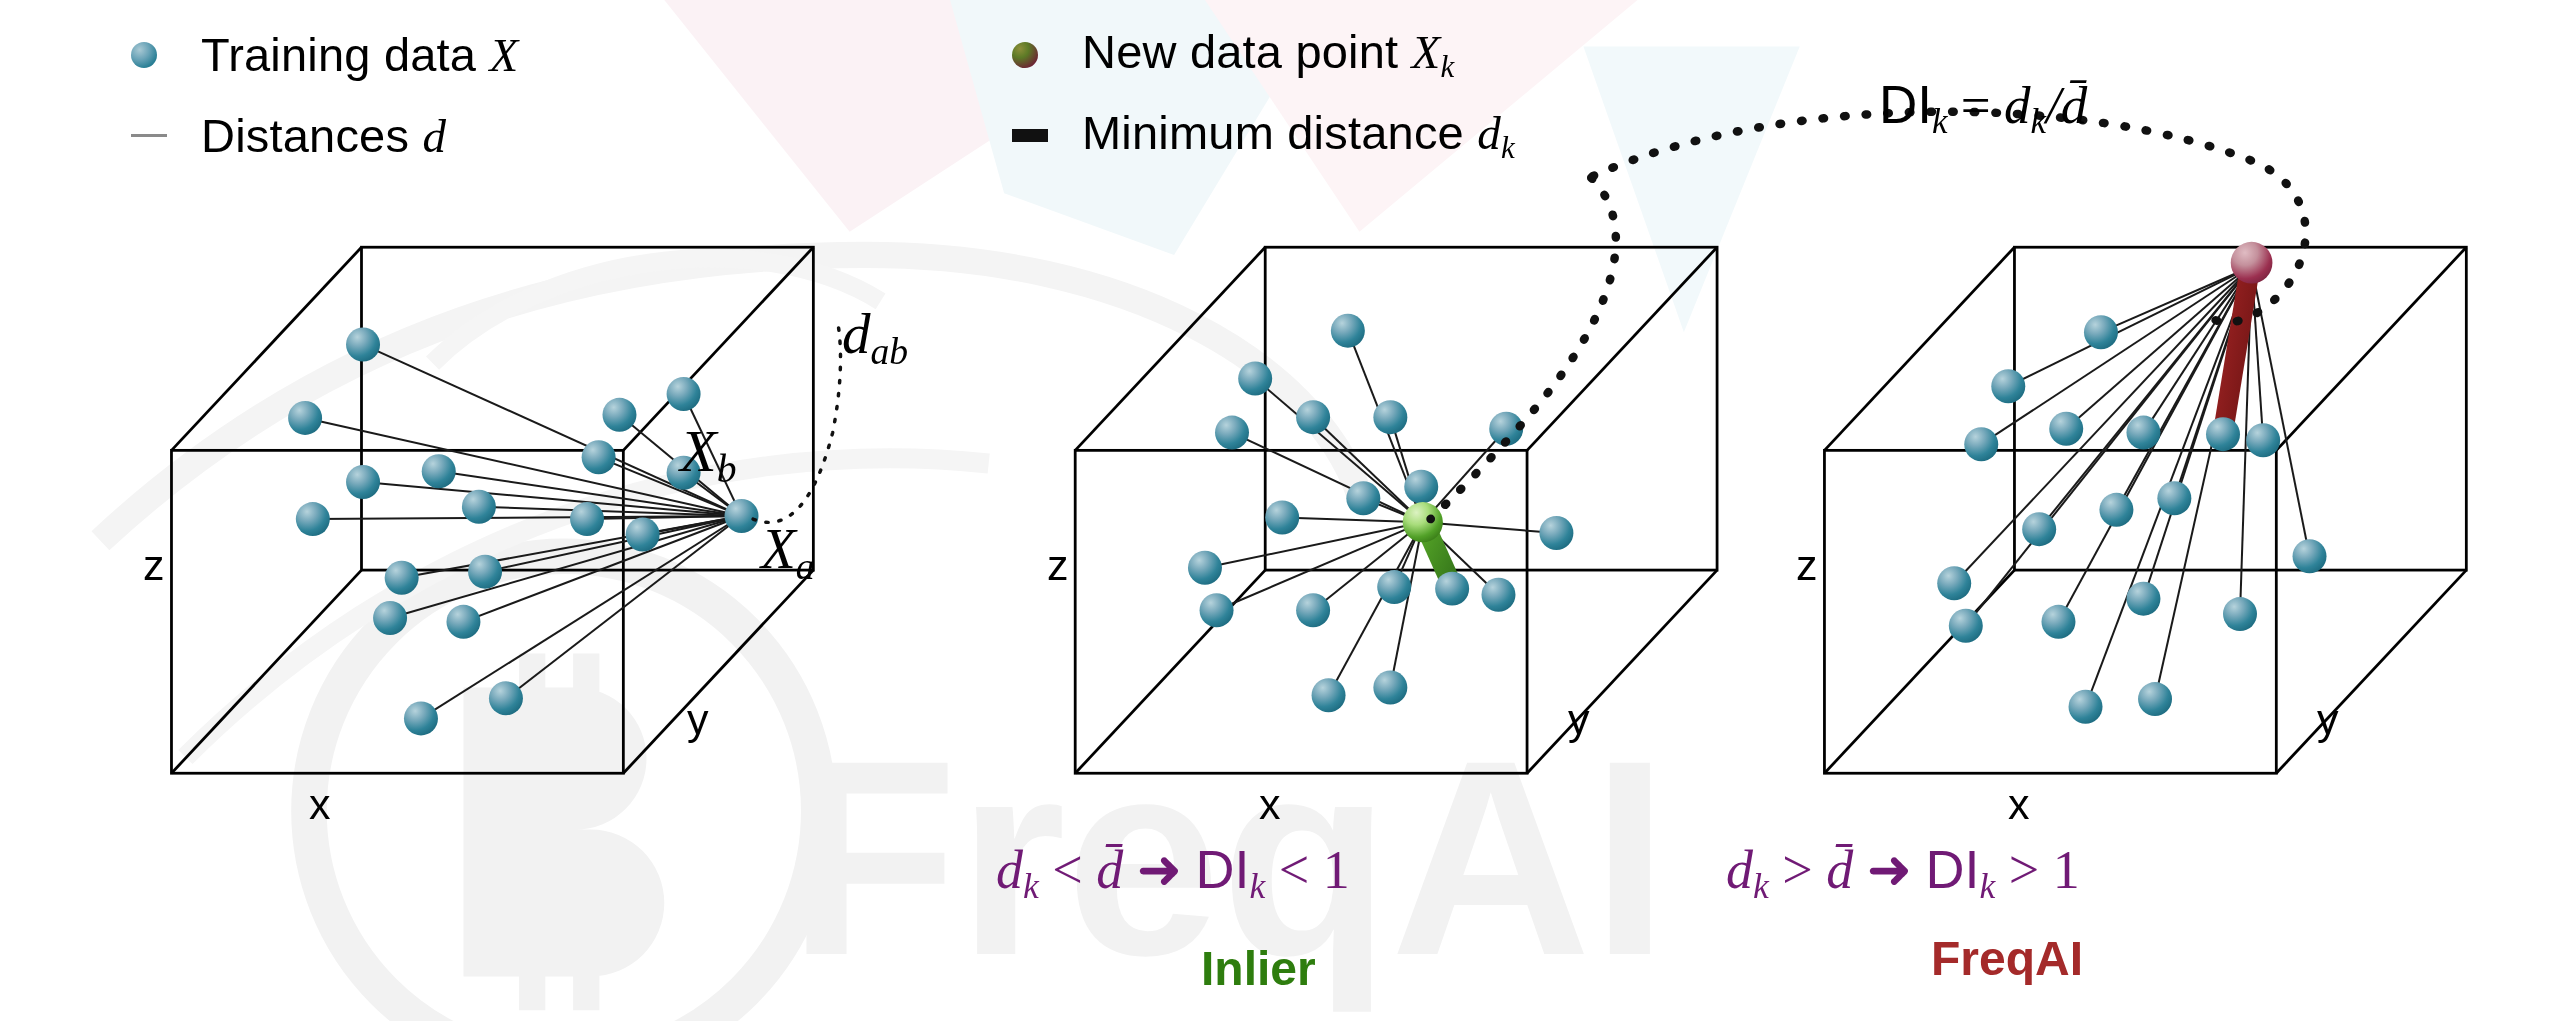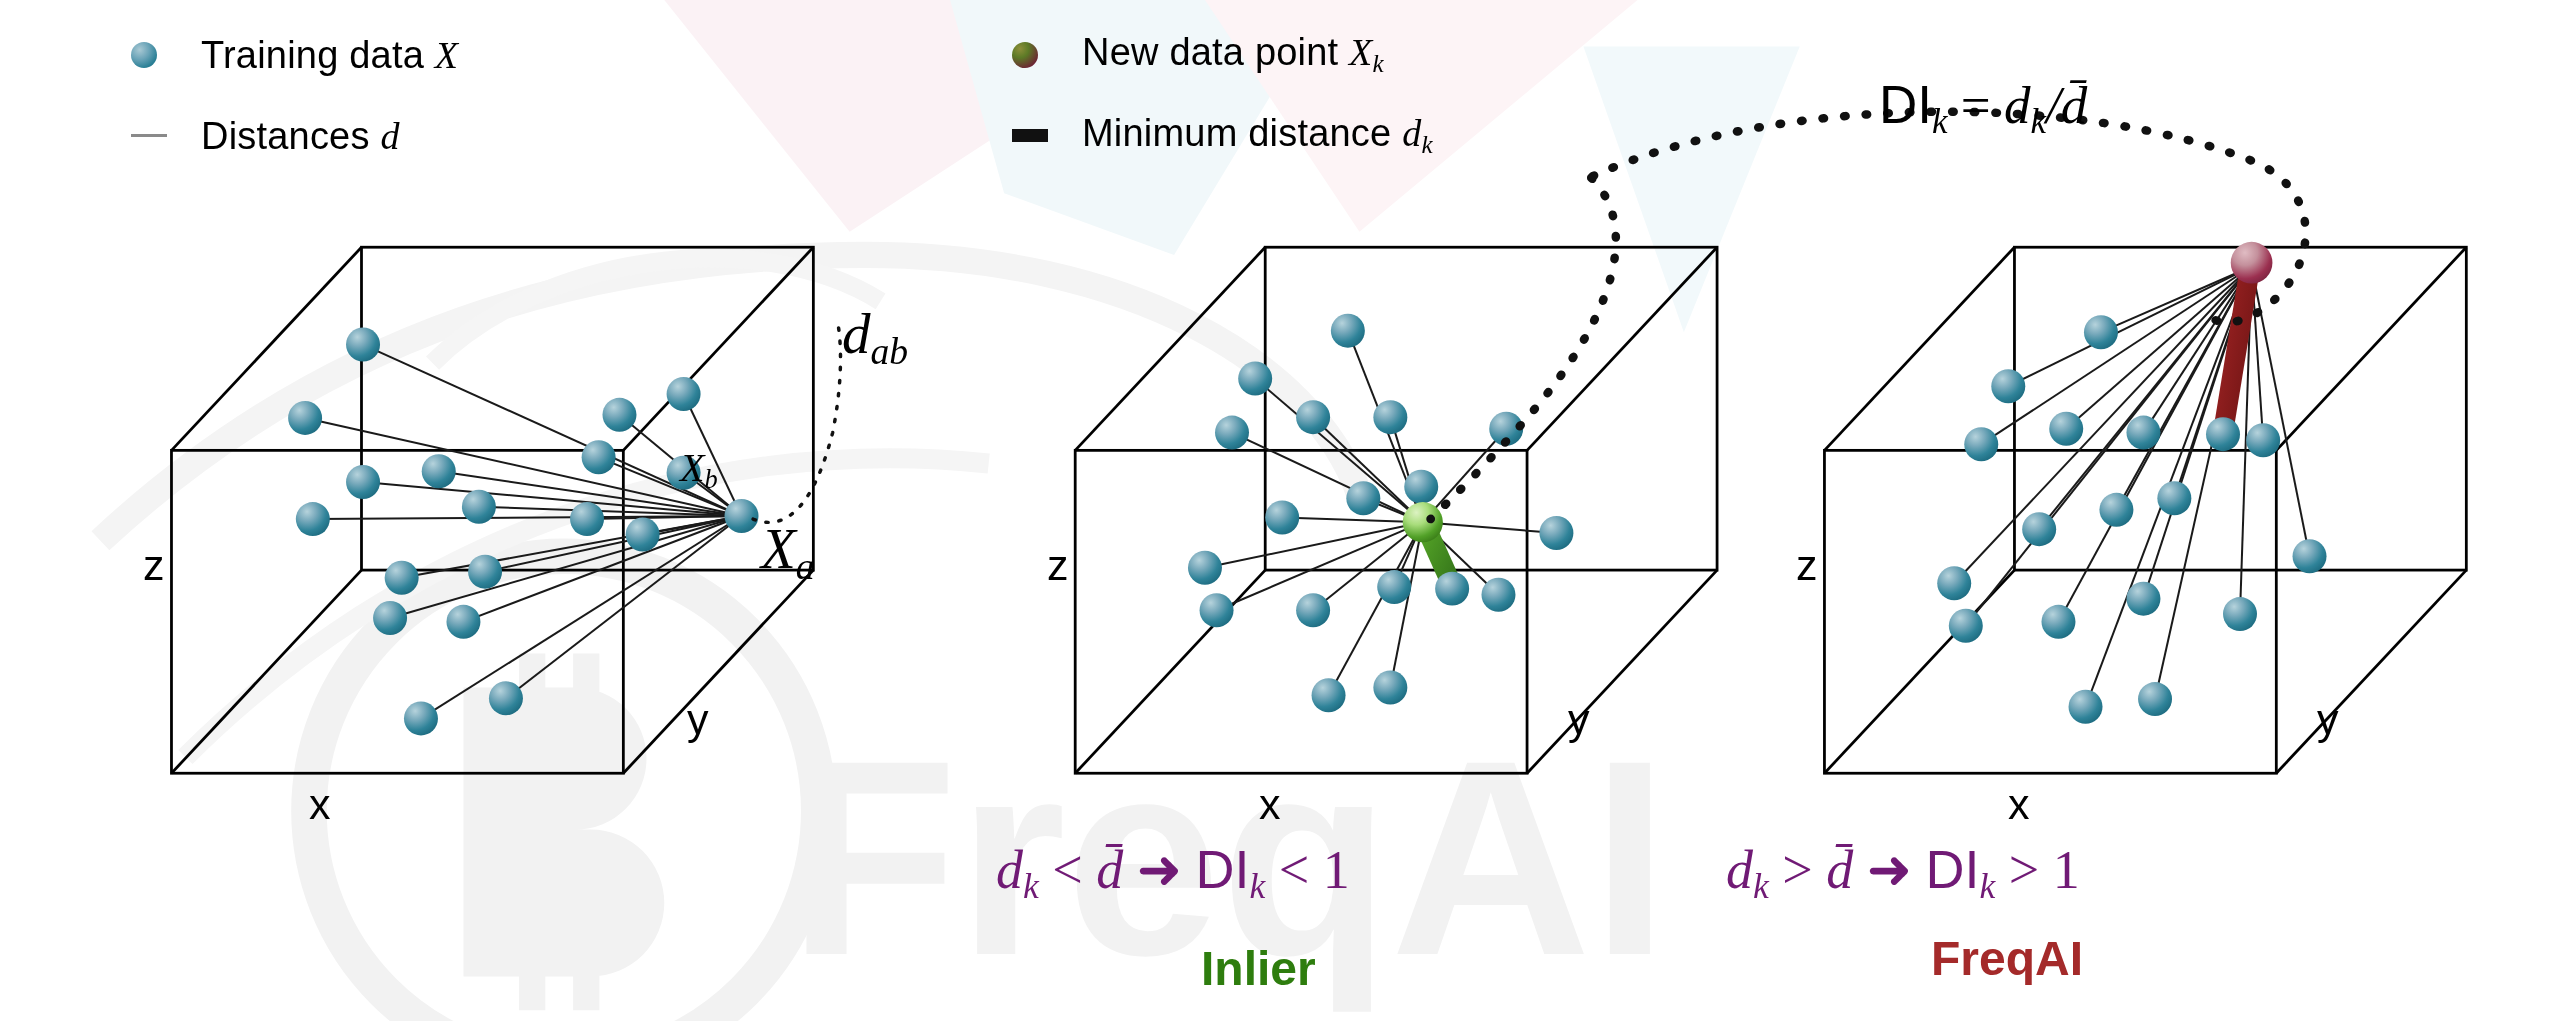--- a/index.html
+++ b/index.html
@@ -15,21 +15,21 @@
 
   
   .legend{position:absolute;top:0;left:0;width:100%;height:193px;}
   .leg-col{position:absolute;top:14px;}
   .leg-col.left{left:131px;}
   .leg-col.right{left:1012px;}
   .leg-row{display:flex;align-items:center;height:81px;}
   .leg-mark{width:70px;display:flex;align-items:center;justify-content:flex-start;flex:0 0 70px;}
   .leg-text{
     font-family:"Liberation Sans",sans-serif;
-    font-size:38px;color:#000;white-space:nowrap;letter-spacing:0.2px;
+    font-size:47px;color:#000;white-space:nowrap;letter-spacing:0.2px;
   }
   .mi{font-family:"Liberation Serif",serif;font-style:italic;}
   .mu{font-family:Liberation Sans, sans-serif;font-style:normal;}
   .sub{font-size:0.66em;vertical-align:-0.28em;font-family:"Liberation Serif",serif;font-style:italic;}
 
   .dot{width:26px;height:26px;border-radius:50%;display:block;}
   .dot-teal{background:radial-gradient(circle at 33% 30%,#a9c9d4 0%,#6ba4b8 38%,#2b8096 72%,#1d6d83 100%);}
   .dot-new{background:radial-gradient(circle at 30% 26%,#8d8f3a 0%,#5c7a26 34%,#6d2434 78%,#5b1c2c 100%);}
   .dash-thin{width:36px;height:3.1px;background:#8a8a8a;display:block;}
   .dash-thick{width:36px;height:13px;background:#111;display:block;}
@@ -324,21 +324,21 @@
   </svg>
 
   <div class="mlabel" id="di-formula">
     <span class="mu">DI</span><span class="sub">k</span>&nbsp;=&nbsp;<span class="mi">d</span><span class="sub">k</span><span class="mi">/d̄</span>
   </div>
 
   <div class="mlabel" id="d-ab">
     <span class="mi">d</span><span class="sub">ab</span>
   </div>
 
-  <div class="mlabel" style="left:680px;top:444px;font-size:40px;font-style:italic;">
+  <div class="mlabel" style="left:680px;top:417px;font-size:60px;font-style:italic;">
     <span class="mi">X</span><span class="sub">b</span>
   </div>
   <div class="mlabel" style="left:761px;top:516px;font-size:57px;font-style:italic;text-align:center;">
     <span class="mi">X</span><span class="sub">a</span>
   </div>
 
   <div class="mlabel axis" id="axis-z-1">z</div>
   <div class="mlabel axis" id="axis-x-1">x</div>
   <div class="mlabel axis" id="axis-y-1">y</div>
 

